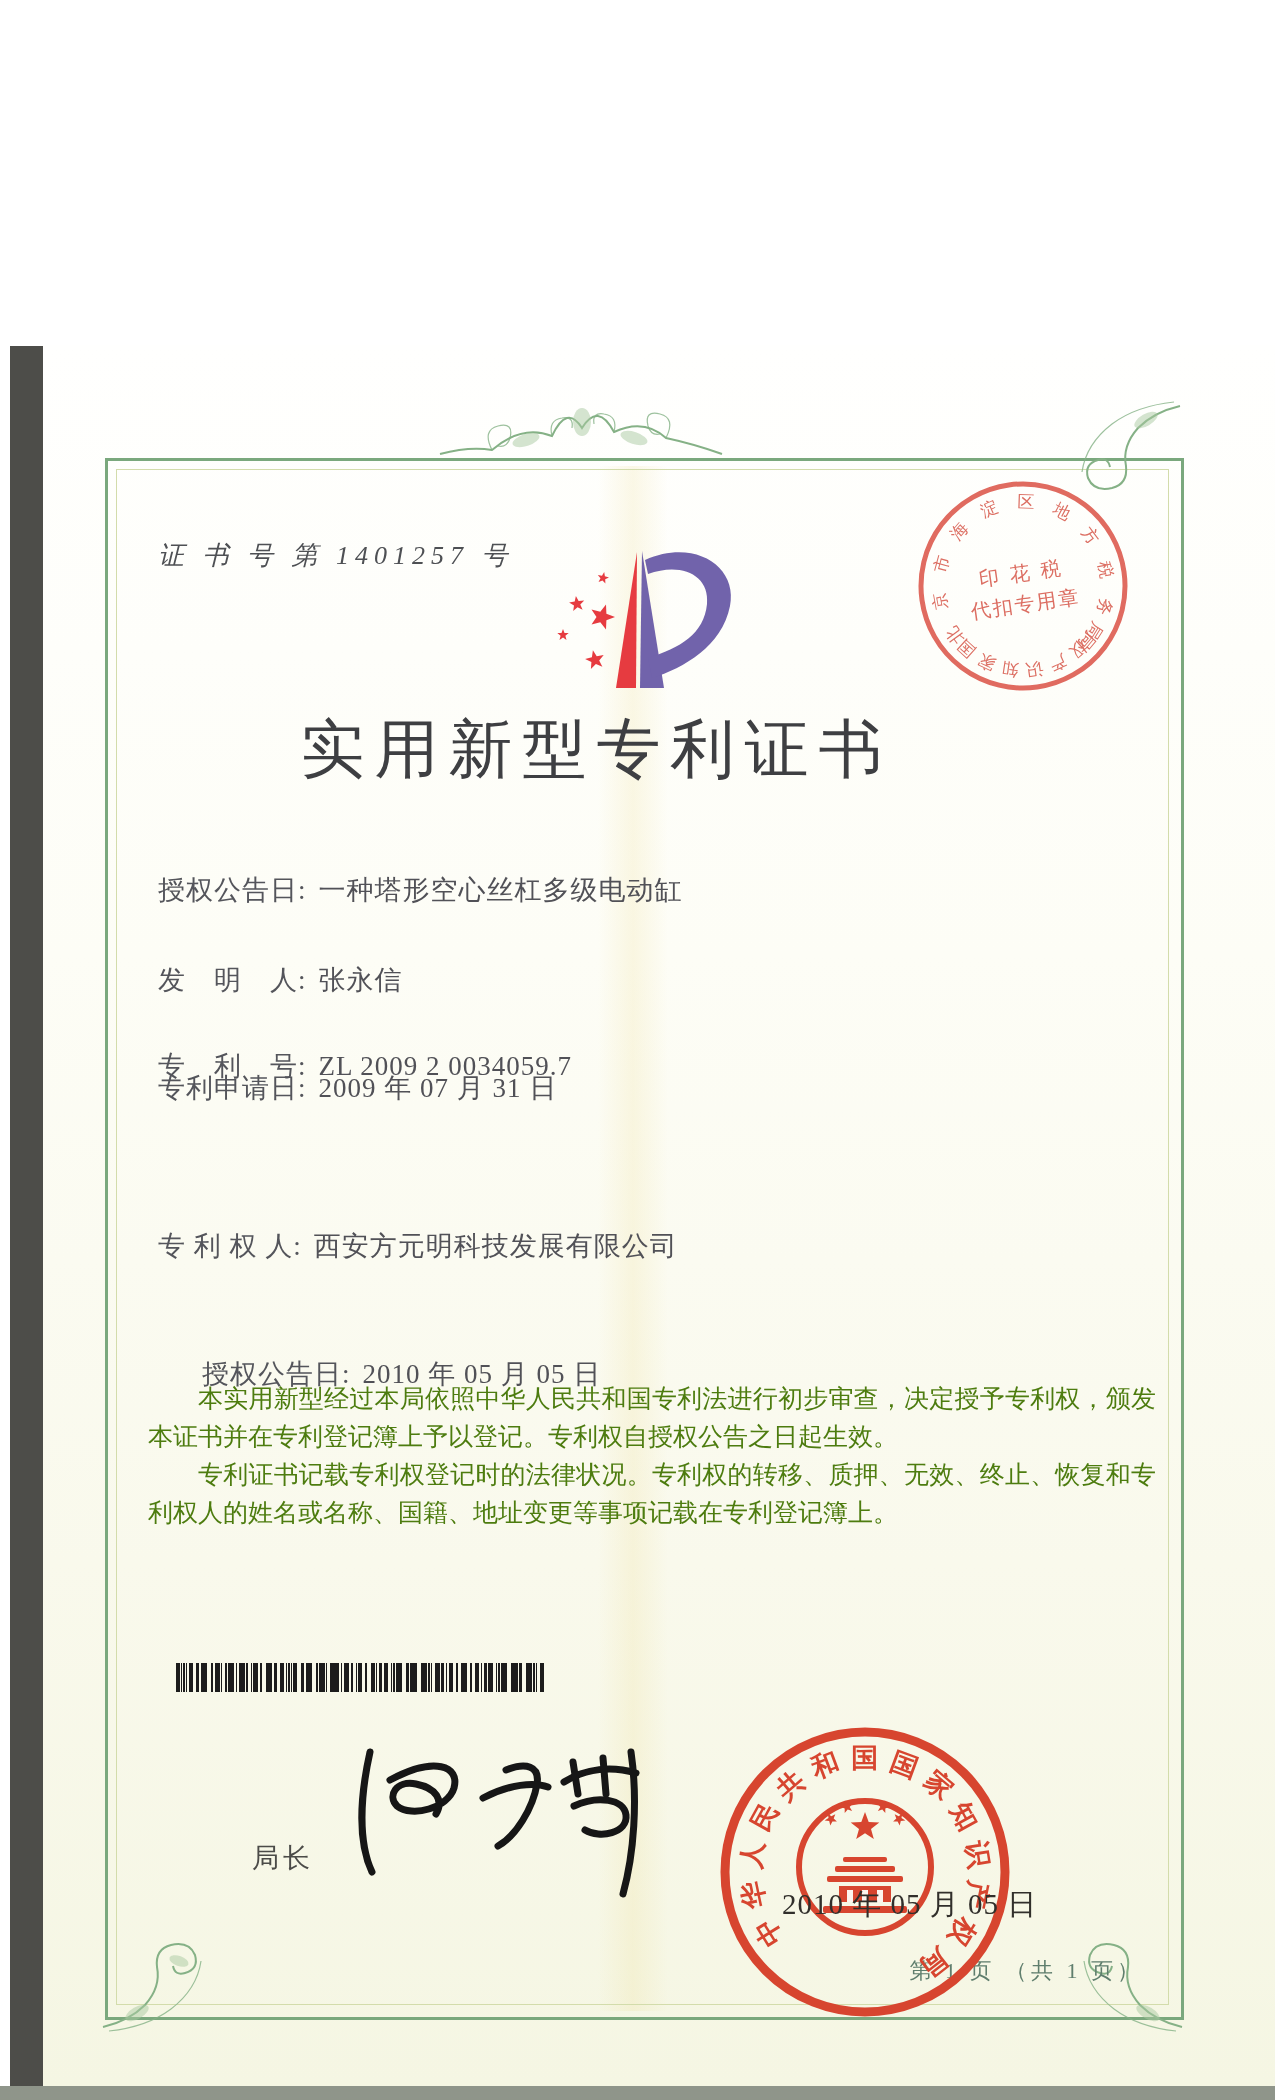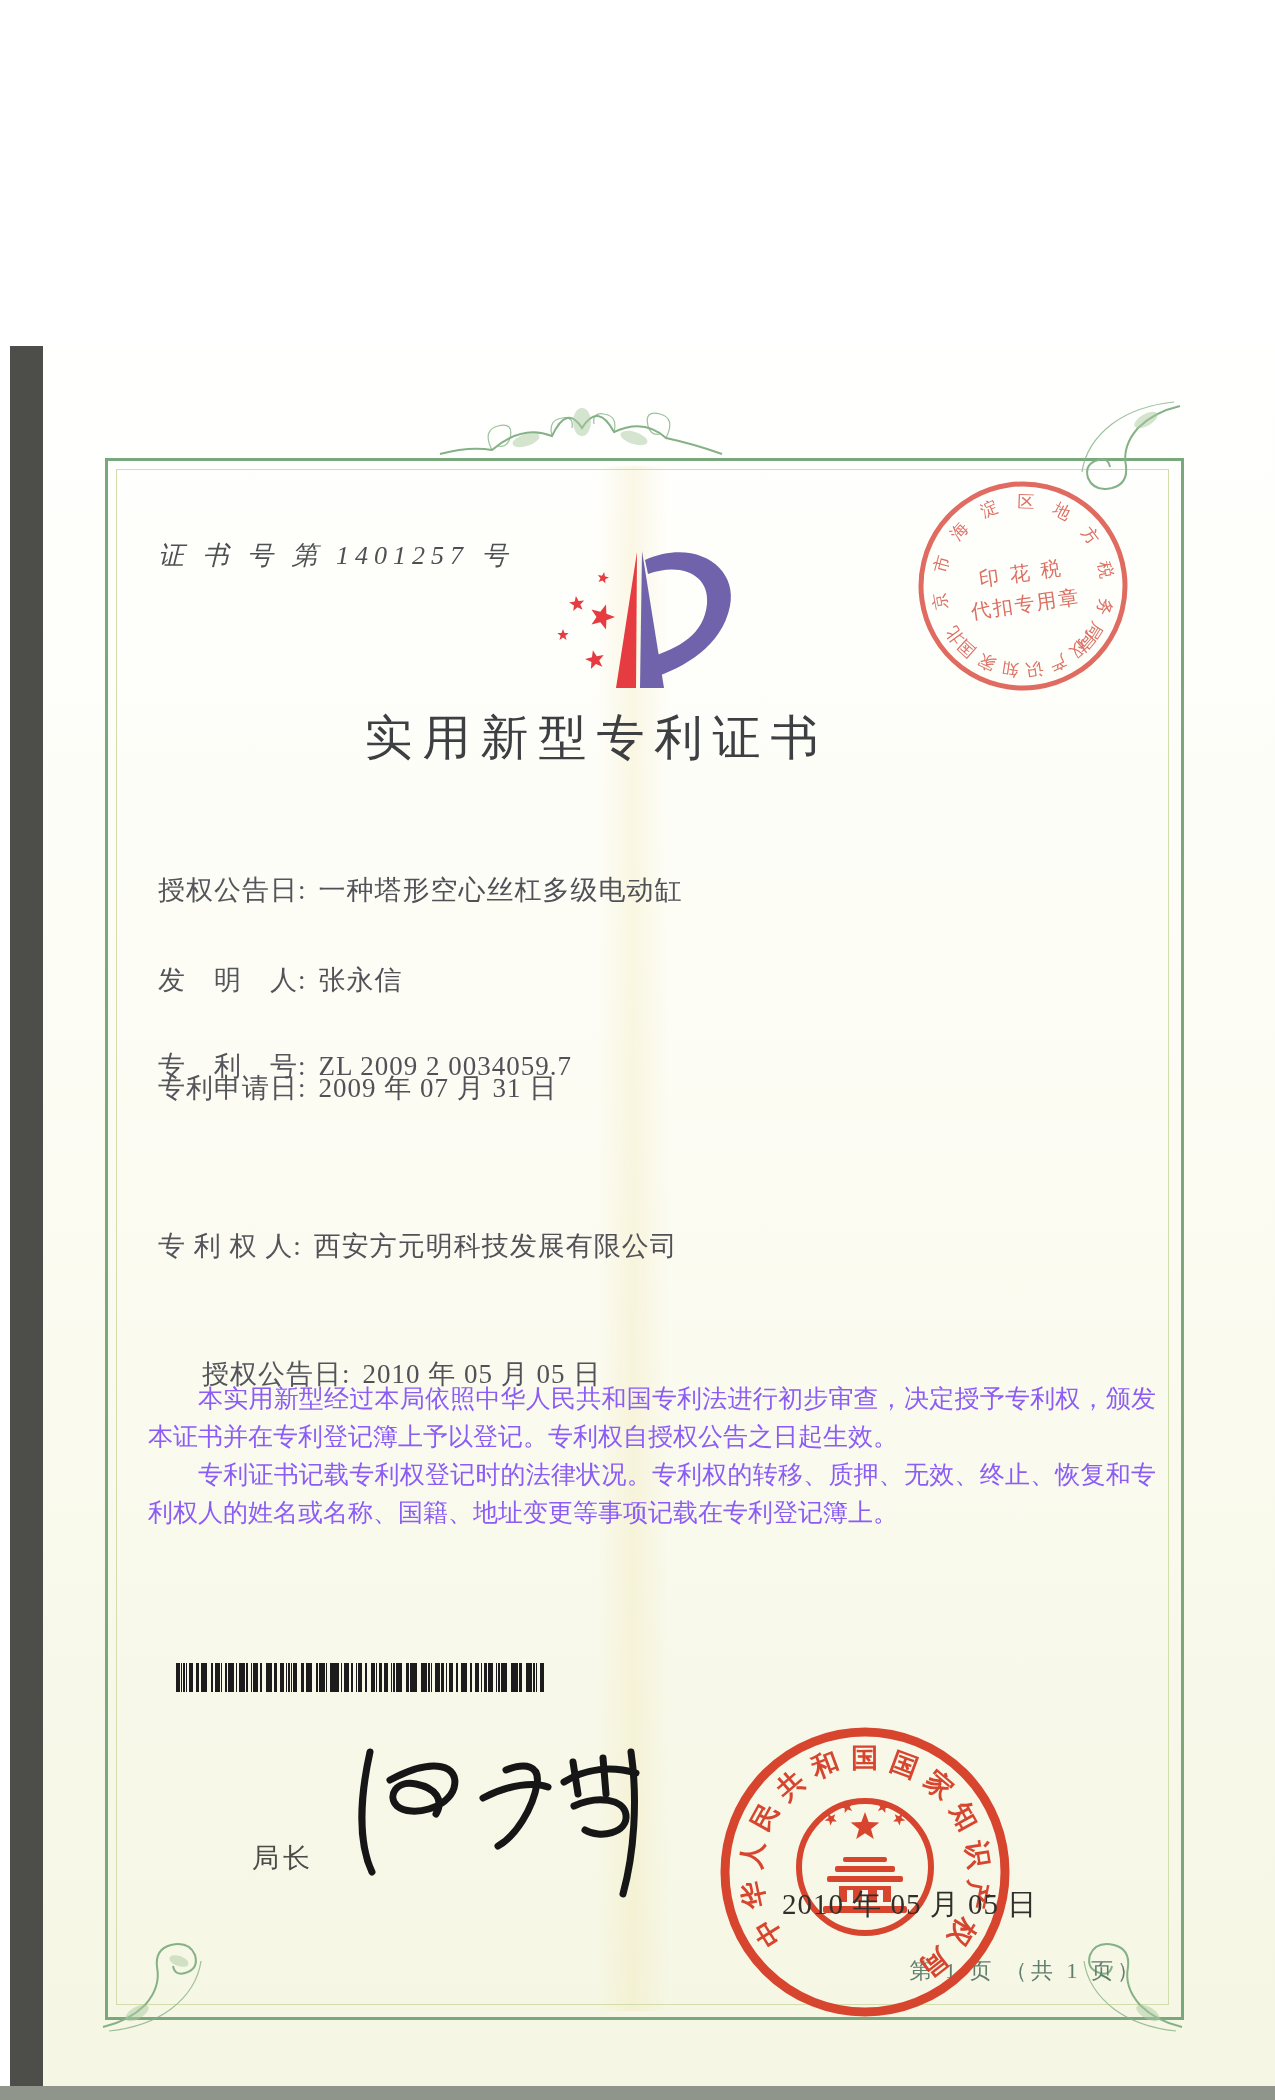--- a/index.html
+++ b/index.html
@@ -14,26 +14,26 @@
           background:linear-gradient(90deg,rgba(235,220,150,0) 0%,rgba(235,218,140,0.20) 50%,rgba(235,220,150,0) 100%);}
   
   .frame-outer{position:absolute;left:105px;top:458px;width:1073px;height:1556px;border:3px solid #7aa87d;}
   .frame-inner{position:absolute;left:116px;top:469px;width:1051px;height:1534px;border:1px solid #d3dcab;}
   .orn{position:absolute;}
   .orn path{stroke:#85b186;fill:none;stroke-width:2;}
   .orn .leaf{fill:#a9c9a2;opacity:.5;stroke:none;}
   .orn .thin{stroke-width:1.2;opacity:.8;}
   
   .cert-no{position:absolute;left:158px;top:538px;font-size:26px;letter-spacing:6px;color:#4e5054;font-style:italic;}
-  .title{position:absolute;left:60px;top:706px;width:1073px;text-align:center;font-size:48px;
+  .title{position:absolute;left:60px;top:706px;width:1073px;text-align:center;font-size:64px;
          letter-spacing:10px;color:#3e3f42;font-weight:500;}
   .field-row{position:absolute;left:158px;font-size:27px;color:#54555b;letter-spacing:1px;white-space:nowrap;}
   .field-row .val{margin-left:12px;color:#515157;}
   .bodytext{position:absolute;left:148px;top:1380px;width:1008px;font-size:25px;line-height:38px;
-            color:#8b5cf6;text-align:justify;}
+            color:#4d7c0f;text-align:justify;}
   .bodytext p{margin:0;text-indent:2em;}
   .barcode{position:absolute;left:176px;top:1663px;width:370px;height:29px;
     background-image:
       repeating-linear-gradient(90deg,#1c1c1c 0 2px,rgba(0,0,0,0) 2px 7px),
       repeating-linear-gradient(90deg,#1c1c1c 0 4px,rgba(0,0,0,0) 4px 13px),
       repeating-linear-gradient(90deg,#1c1c1c 0 1px,rgba(0,0,0,0) 1px 5px);}
   .sig-label{position:absolute;left:252px;top:1800px;font-size:27px;letter-spacing:4px;color:#4b4b48;margin-top:40px;}
   .signature{position:absolute;left:340px;top:1742px;}
   .issue-date{position:absolute;left:782px;top:1885px;font-size:29px;color:#312f2b;letter-spacing:1px;z-index:6;white-space:nowrap;}
   .footer-page{position:absolute;left:70px;top:1956px;width:1073px;text-align:right;

